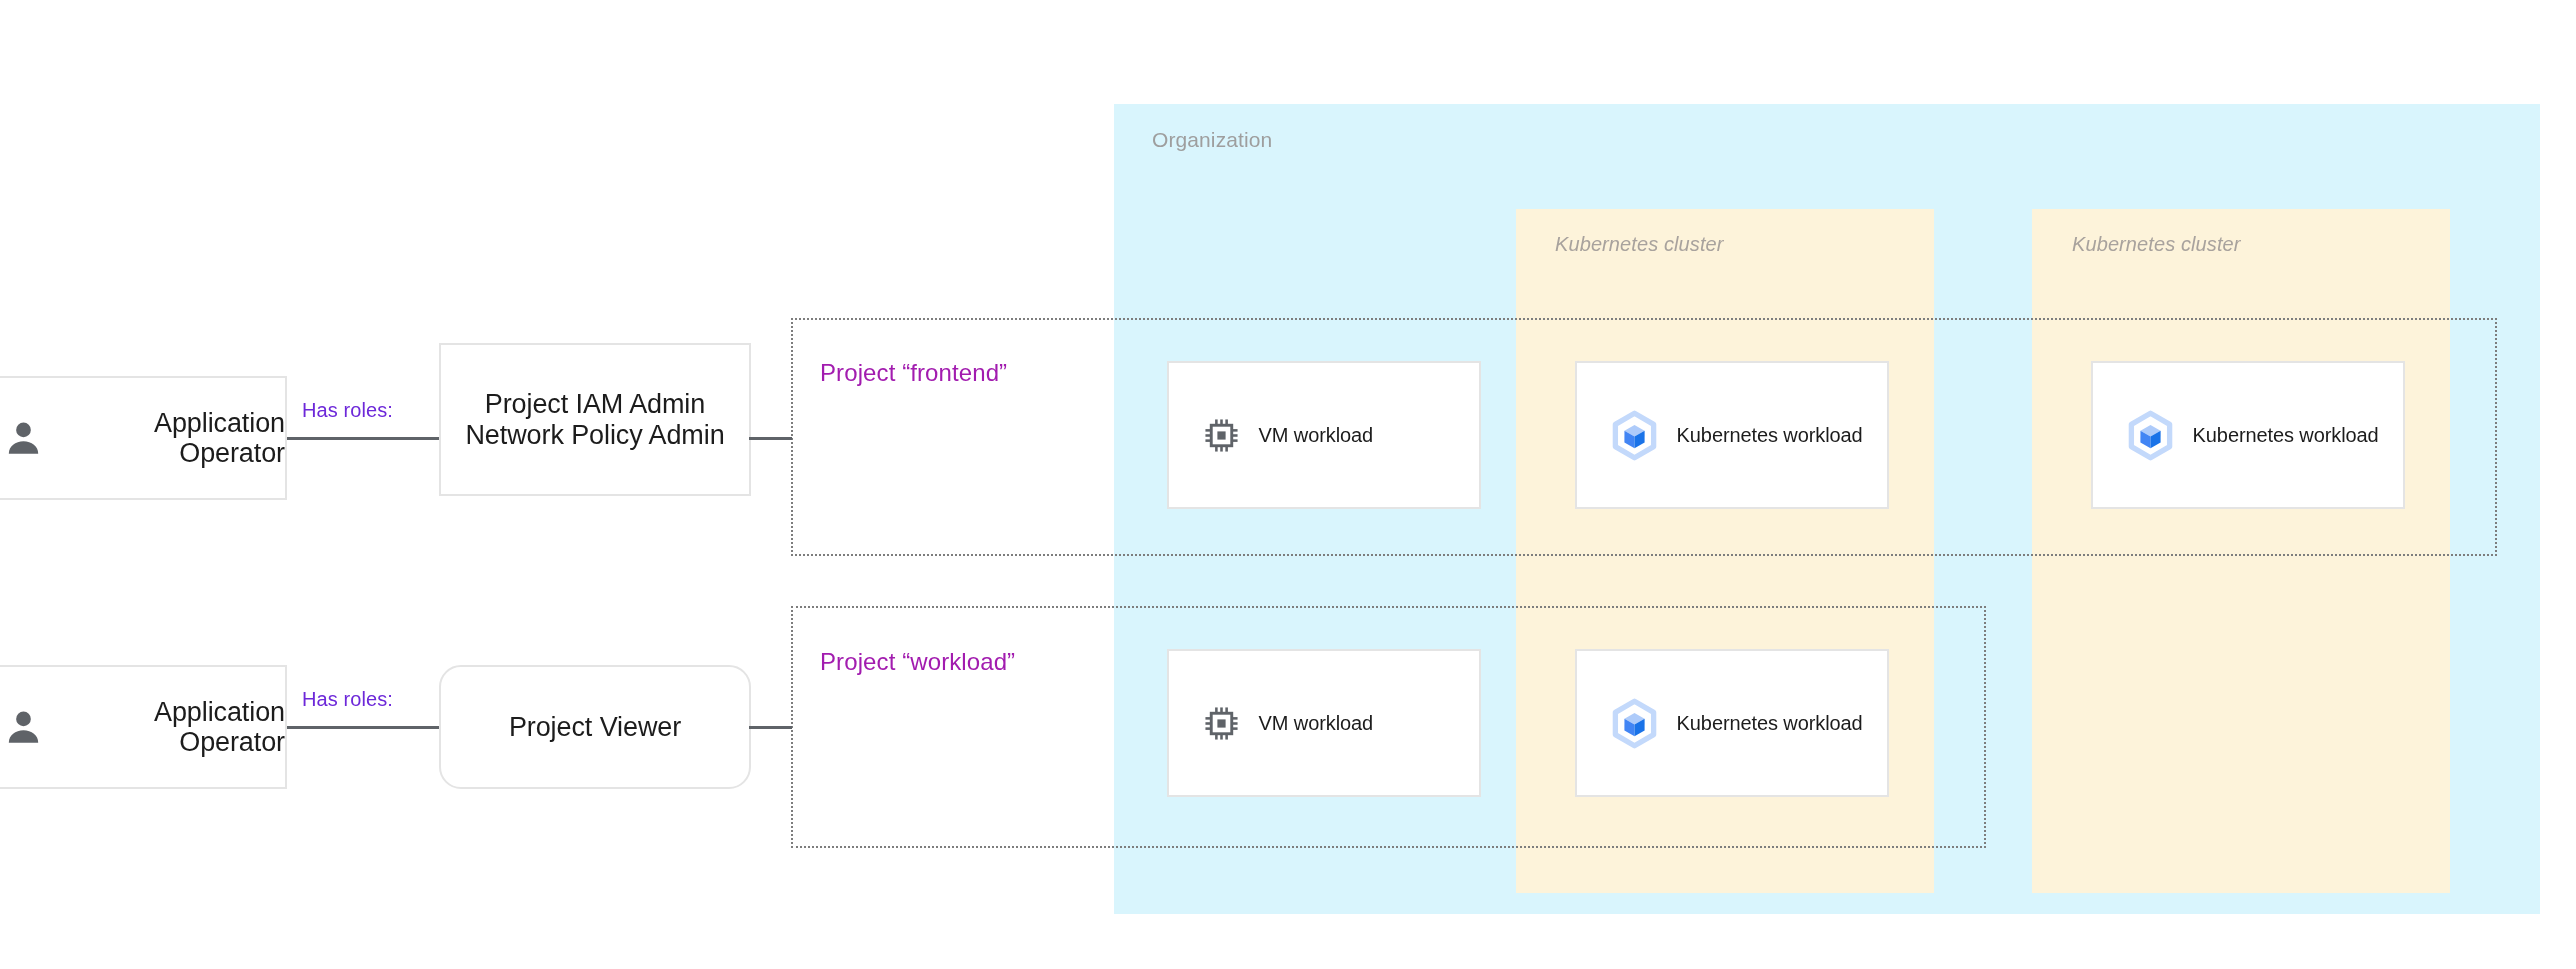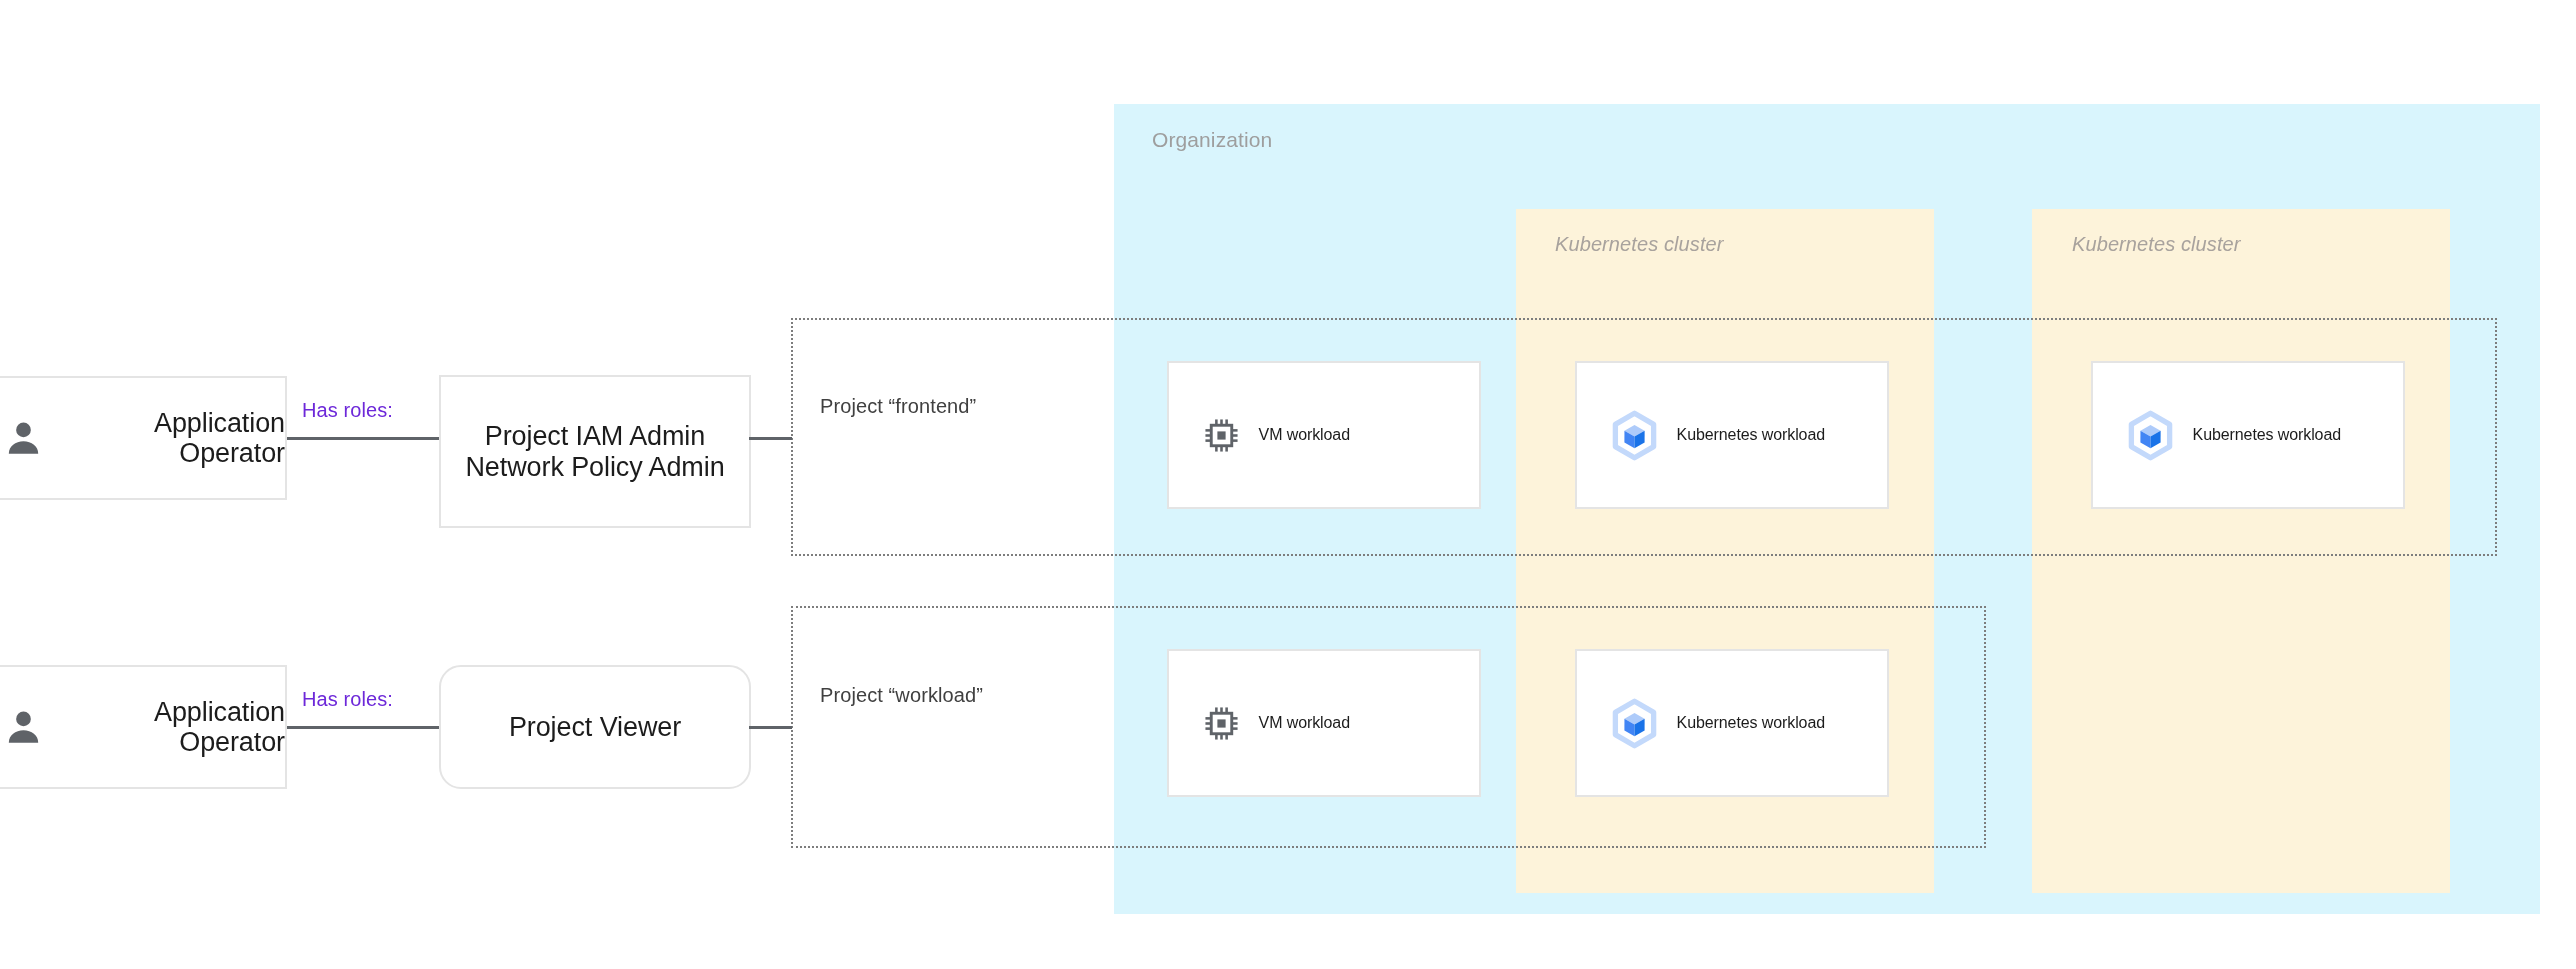--- a/index.html
+++ b/index.html
@@ -37,21 +37,21 @@
   .cluster-label-1{ left:1555px; }
   .cluster-label-2{ left:2072px; }
 
   .project-box{
     border:2.8px dotted #7d7d7d;
     background:transparent;
   }
   .project-frontend{ left:791px; top:318px; width:1706px; height:238px; }
   .project-backend { left:791px; top:606px; width:1195px; height:242px; }
   .project-label{
-    font-size:20px; color:#404040; letter-spacing:0.1px;margin-top:36px;
+    font-size:24px; color:#a21caf; letter-spacing:0.1px;
   }
   .label-frontend{ left:820px; top:359px; }
   .label-backend { left:820px; top:648px; }
 
   
   .card{
     background:#ffffff;
     border:2.1px solid #e4e4e4;
     display:flex; align-items:center; justify-content:center;
     text-align:center;
@@ -62,32 +62,32 @@
   }
 
   .actor-card{ left:-7px; top:376px; width:294px; height:124px; }
   .actor-card.second{ top:665px; }
   .actor-inner{ display:flex; align-items:center; gap:15px; padding-left:7px; }
   .actor-label{
     font-size:27px; color:#1c1c1c; line-height:1.12; text-align:right;
     letter-spacing:-0.1px;
   }
 
-  .role-card{ left:439px; top:375px; width:312px; height:153px; }
+  .role-card{ left:439px; top:343px; width:312px; height:153px; }
   .role-card.second{ top:665px; height:124px;border-radius:22px; }
 
   
   .wl-card{
     background:#ffffff; border:2.1px solid #e4e4e4;
     width:314px; height:148px;
     display:flex; align-items:center; gap:16.6px;
     padding-left:32px; box-sizing:border-box;
   }
   .wl-label{
-    font-size:16px; color:#1c1c1c; line-height:1.14;
+    font-size:20px; color:#1c1c1c; line-height:1.14;
     letter-spacing:-0.1px; text-align:left;
   }
   .wl-vm-front   { left:1167px; top:361px; }
   .wl-k8s-front  { left:1575px; top:361px; }
   .wl-k8s-front2 { left:2091px; top:361px; }
   .wl-vm-back    { left:1167px; top:649px; }
   .wl-k8s-back   { left:1575px; top:649px; }
 
   
   .conn{ background:#5f6368; height:2.8px; }

